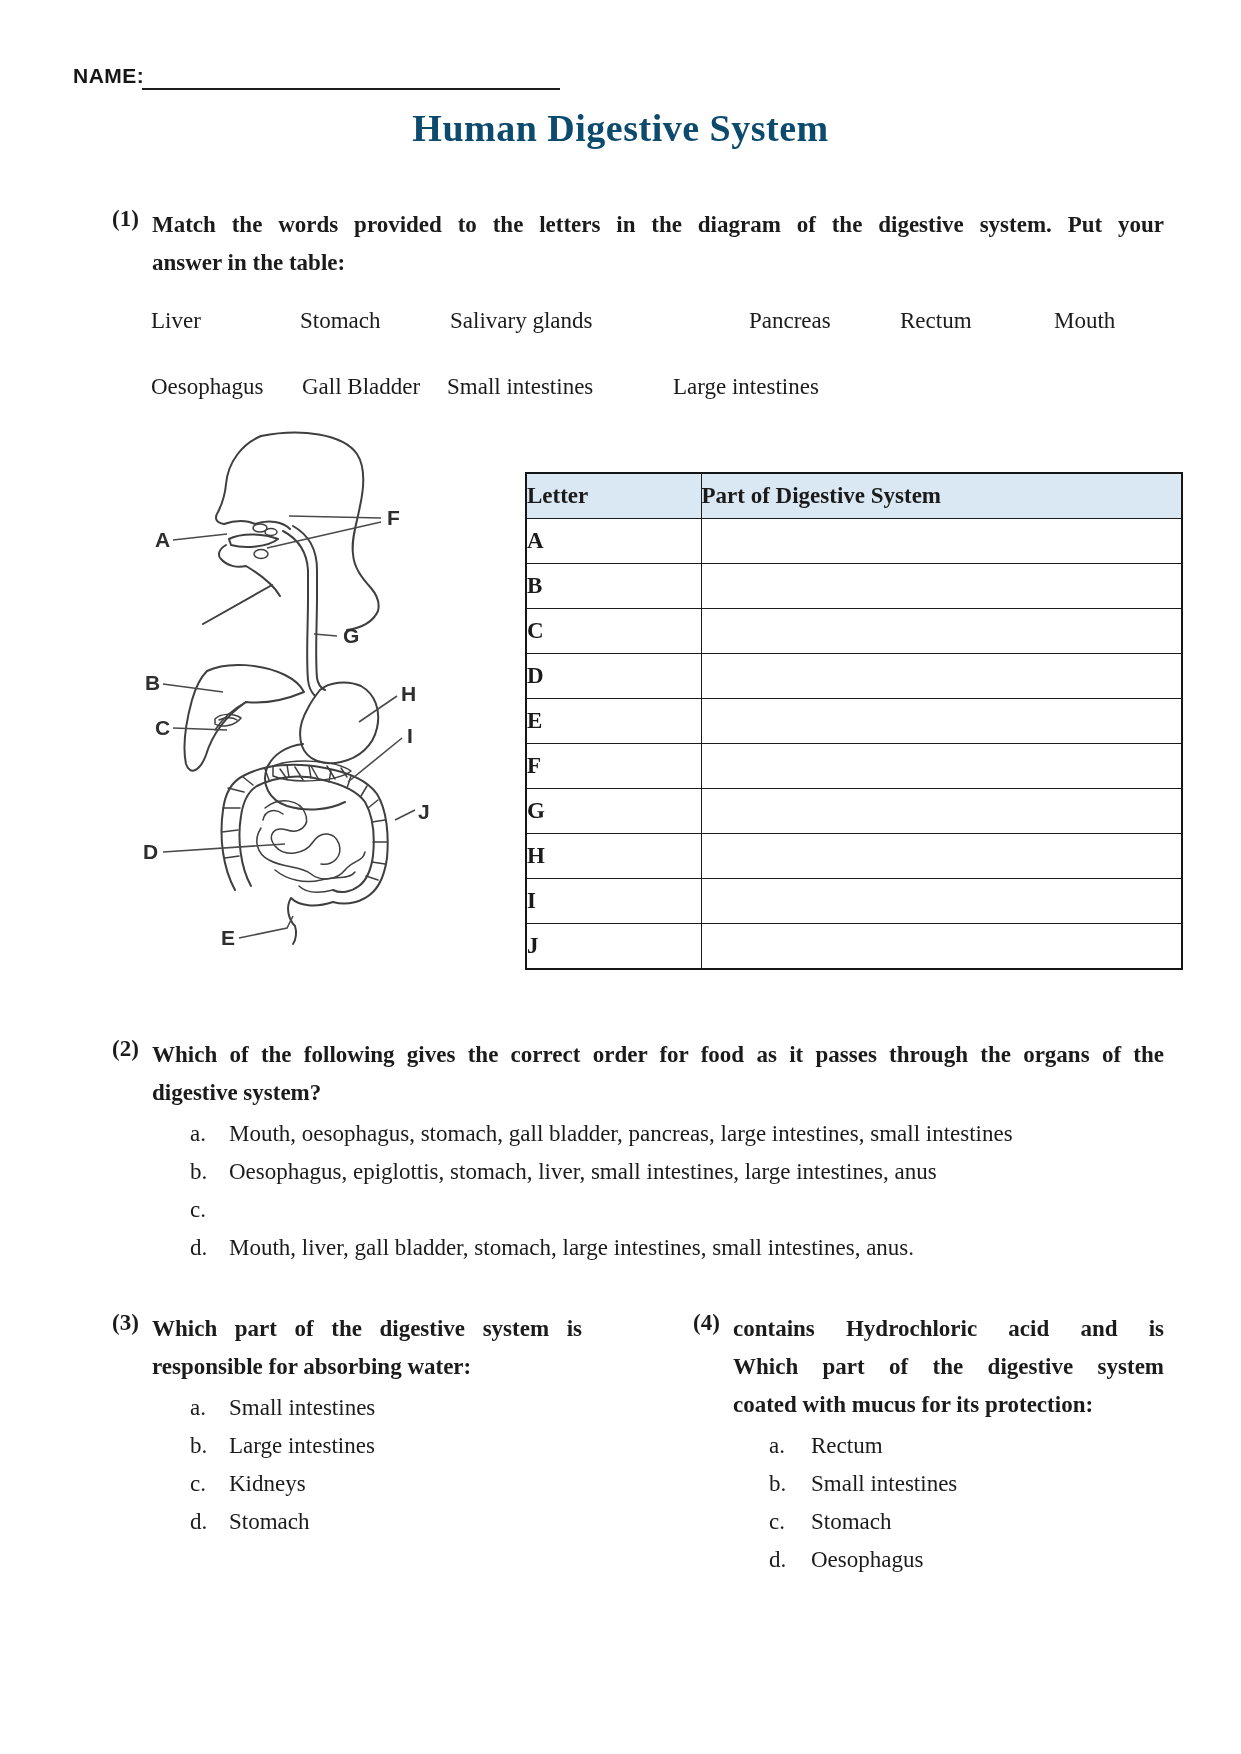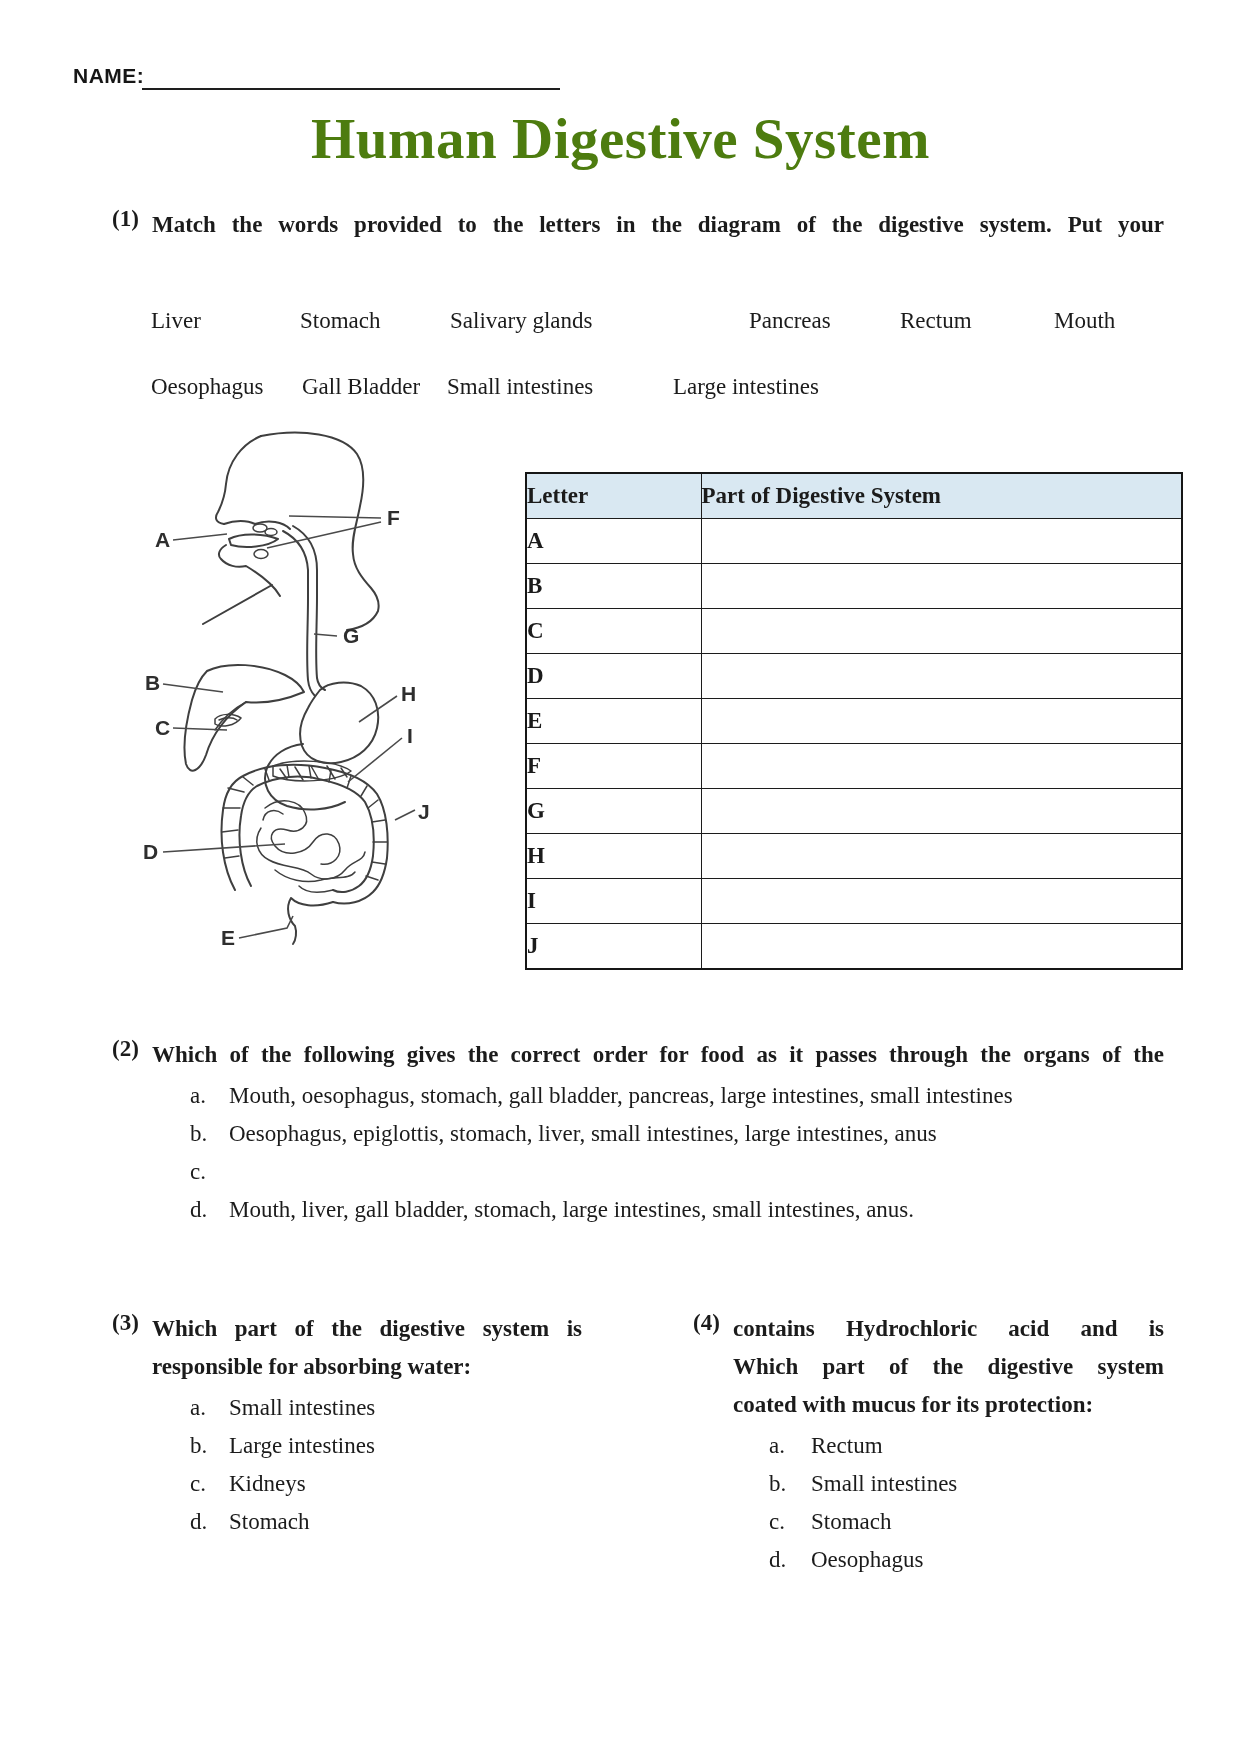--- a/index.html
+++ b/index.html
@@ -8,21 +8,21 @@
     font-family:"Liberation Serif", serif;color:#1b1b1b;overflow:hidden;
   }
   .abs{position:absolute;}
   
   .name-label{left:73px;top:64px;font-family:Liberation Sans, sans-serif;
     font-size:21px;font-weight:600;letter-spacing:.5px;color:#161616;}
   .name-line{left:142px;top:64px;width:418px;height:24px;
     border-bottom:2px solid #1e1e1e;}
   
   .title{left:0;top:106px;width:1241px;text-align:center;
-    font-size:57px;font-weight:bold;color:#4d7c0f;letter-spacing:.5px;}
+    font-size:38px;font-weight:bold;color:#0c4a6e;letter-spacing:.5px;}
   
   .qblock{display:flex;align-items:flex-start;font-weight:bold;font-size:23px;}
   .qnum{flex:0 0 40px;white-space:nowrap;}
   .qlines{flex:1 1 auto;min-width:0;}
   .qlines div{line-height:38px;}
   .jline{text-align:justify;text-align-last:justify;}
   .q1{left:112px;top:206px;width:1052px;}
   .q2{left:112px;top:1036px;width:1052px;}
   .q3{left:112px;top:1310px;width:470px;}
   .q4{left:693px;top:1310px;width:471px;}
@@ -59,20 +59,21 @@
 
 <div class="abs name-label">NAME:</div>
 <div class="abs name-line"></div>
 
 <div class="abs title">Human Digestive System</div>
 
 <div class="abs qblock q1">
   <span class="qnum">(1)</span>
   <span class="qlines">
     <div class="jline">Match the words provided to the letters in the diagram of the digestive system. Put your</div>
+    <div>answer in the table:</div>
   </span>
 </div>
 
 <span class="word" style="left:151px;top:308px">Liver</span>
 <span class="word" style="left:300px;top:308px">Stomach</span>
 <span class="word" style="left:450px;top:308px">Salivary glands</span>
 <span class="word" style="left:749px;top:308px">Pancreas</span>
 <span class="word" style="left:900px;top:308px">Rectum</span>
 <span class="word" style="left:1054px;top:308px">Mouth</span>
 
@@ -207,20 +208,21 @@
         <td>J</td>
         <td></td>
       </tr>
 </tbody>
   </table>
 
 <div class="abs qblock q2">
   <span class="qnum">(2)</span>
   <span class="qlines">
     <div class="jline">Which of the following gives the correct order for food as it passes through the organs of the</div>
+    <div>digestive system?</div>
     <div class="opts">
       <div class="opt">
           <span class="marker">a.</span>
           <span>Mouth, oesophagus, stomach, gall bladder, pancreas, large intestines, small intestines</span>
         </div>
       <div class="opt">
           <span class="marker">b.</span>
           <span>Oesophagus, epiglottis, stomach, liver, small intestines, large intestines, anus</span>
         </div>
       <div class="opt">

